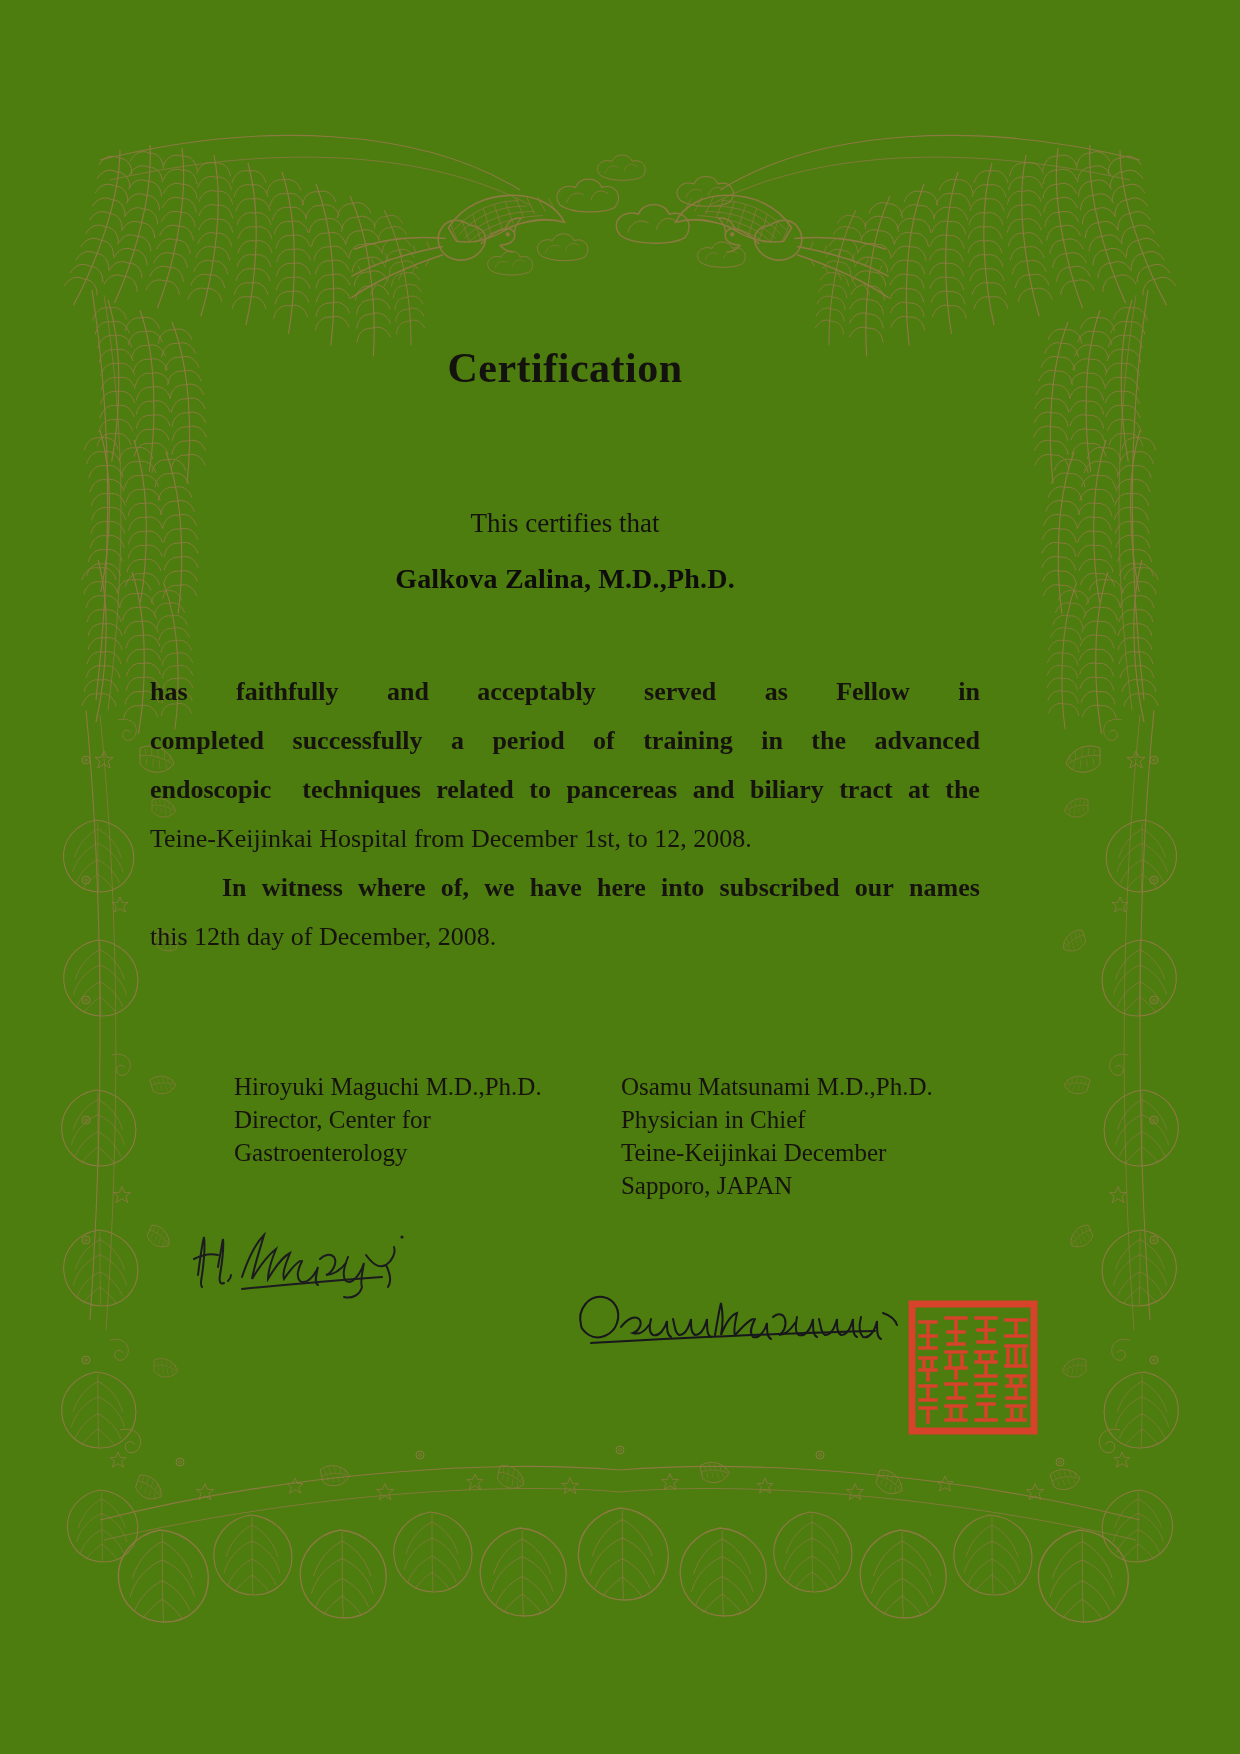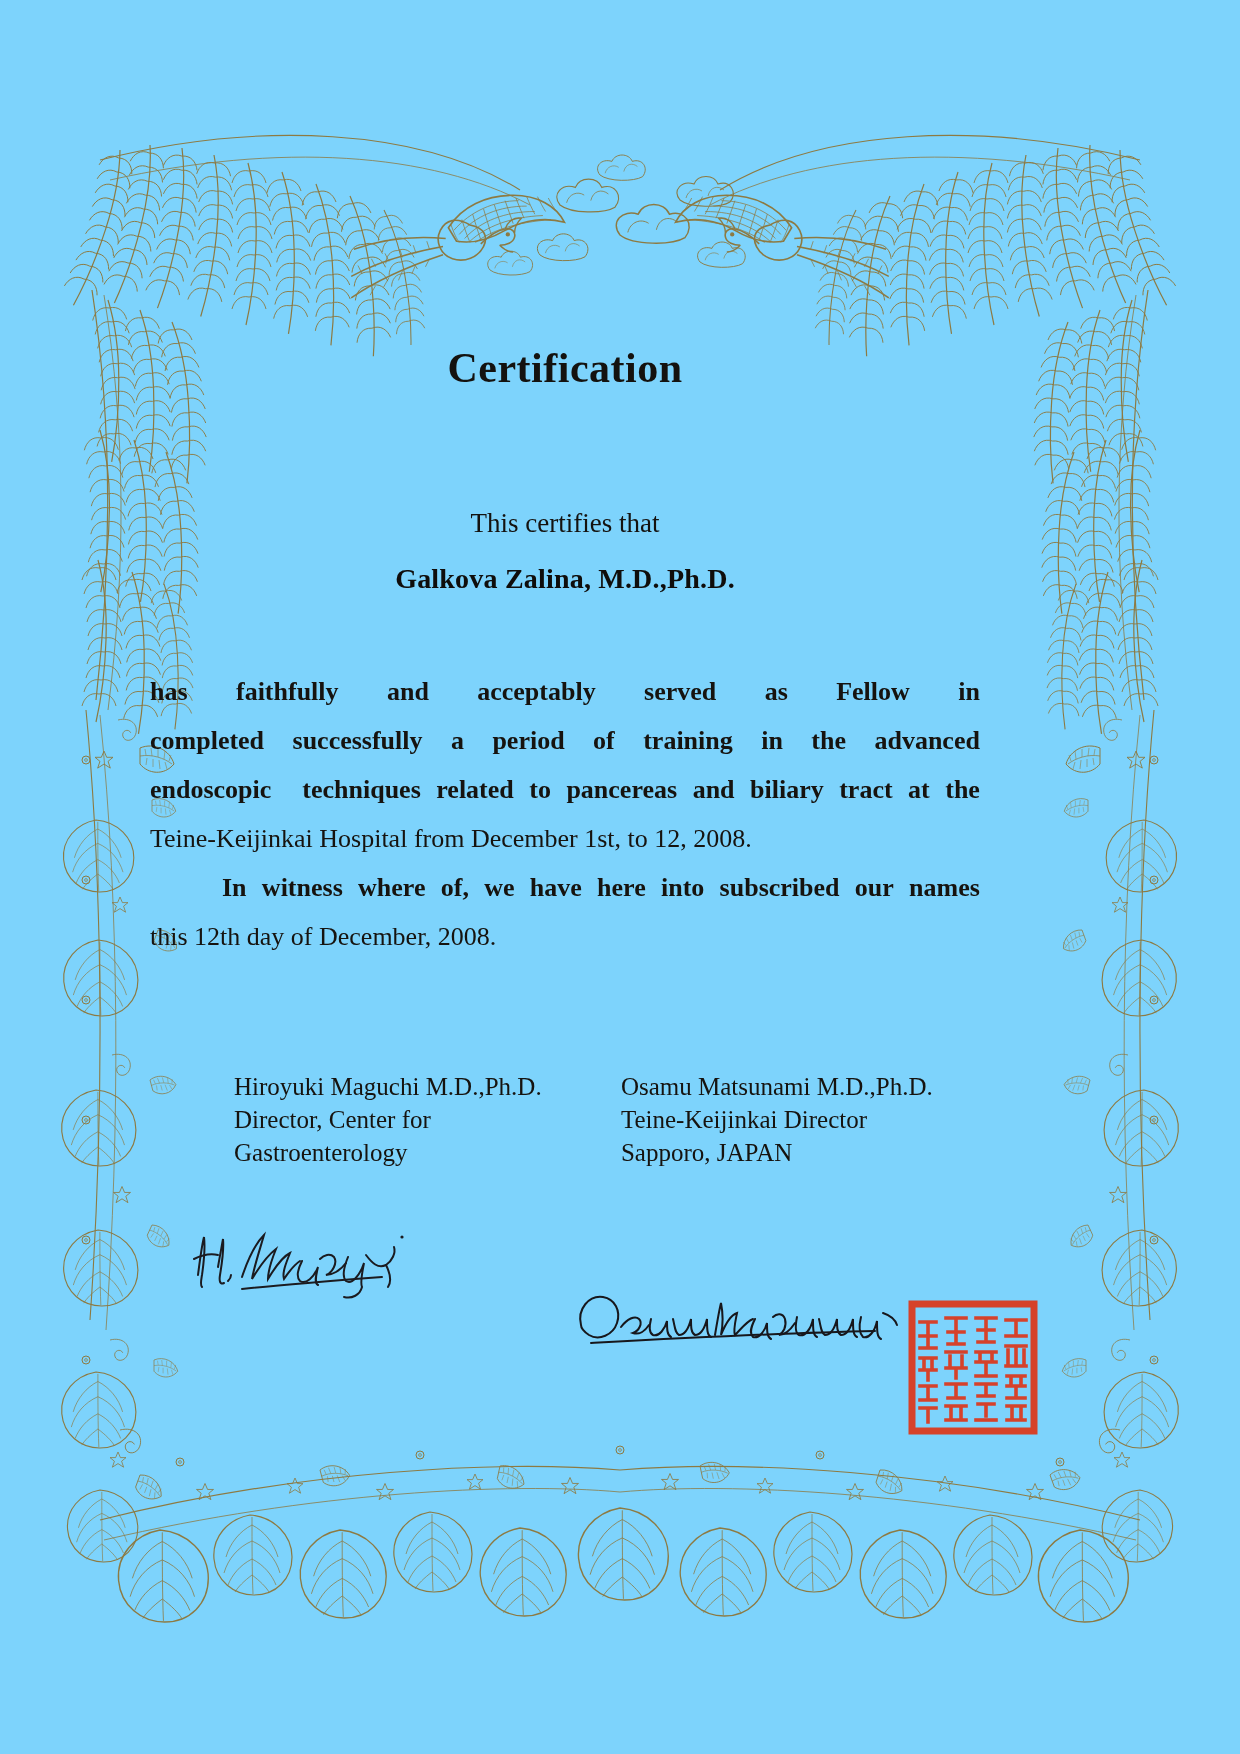--- a/index.html
+++ b/index.html
@@ -1,21 +1,21 @@
 <!DOCTYPE html>
 <html><head>
 <meta charset="utf-8">
 <style>
   html,body{margin:0;padding:0;background:#ffffff;}
   body{
     width:1240px;height:1754px;position:relative;overflow:hidden;
     font-family:"Liberation Serif","DejaVu Serif",serif;
     background:#fefefe;
   }
-  #page{position:absolute;inset:0;background:#7dd3fc;}
+  #page{position:absolute;inset:0;background:#4d7c0f;}
 
   
   .border-layer{position:absolute;inset:0;pointer-events:none;}
   .border-layer svg{position:absolute;}
 
   
   .content{position:absolute;left:150px;top:300px;width:830px;}
 
   .cert-title{
     text-align:center;
@@ -700,21 +700,22 @@
 
   <div class="sig-area">
     <div class="sig-cols">
       <div class="sig-col left">
         <div>Hiroyuki Maguchi M.D.,Ph.D.</div>
         <div>Director,  Center for</div>
         <div>Gastroenterology</div>
       </div>
       <div class="sig-col right">
         <div>Osamu Matsunami M.D.,Ph.D.</div>
-        <div>Teine-Keijinkai  Director</div>
+        <div>Physician in Chief</div>
+        <div>Teine-Keijinkai  December</div>
         <div>Sapporo,  JAPAN</div>
       </div>
     </div>
   </div>
 
   <div class="sig-hand" id="sig-maguchi">
     <svg width="260" height="90" viewBox="0 0 260 90">
       <g fill="none" stroke="#1b1b20" stroke-width="2" stroke-linecap="round">
         <path d="M8,60 C10,44 12,30 14,22 C15,30 14,46 12,60 C11,66 10,70 12,72"></path>
         <path d="M4,44 C12,40 20,38 28,40"></path>

